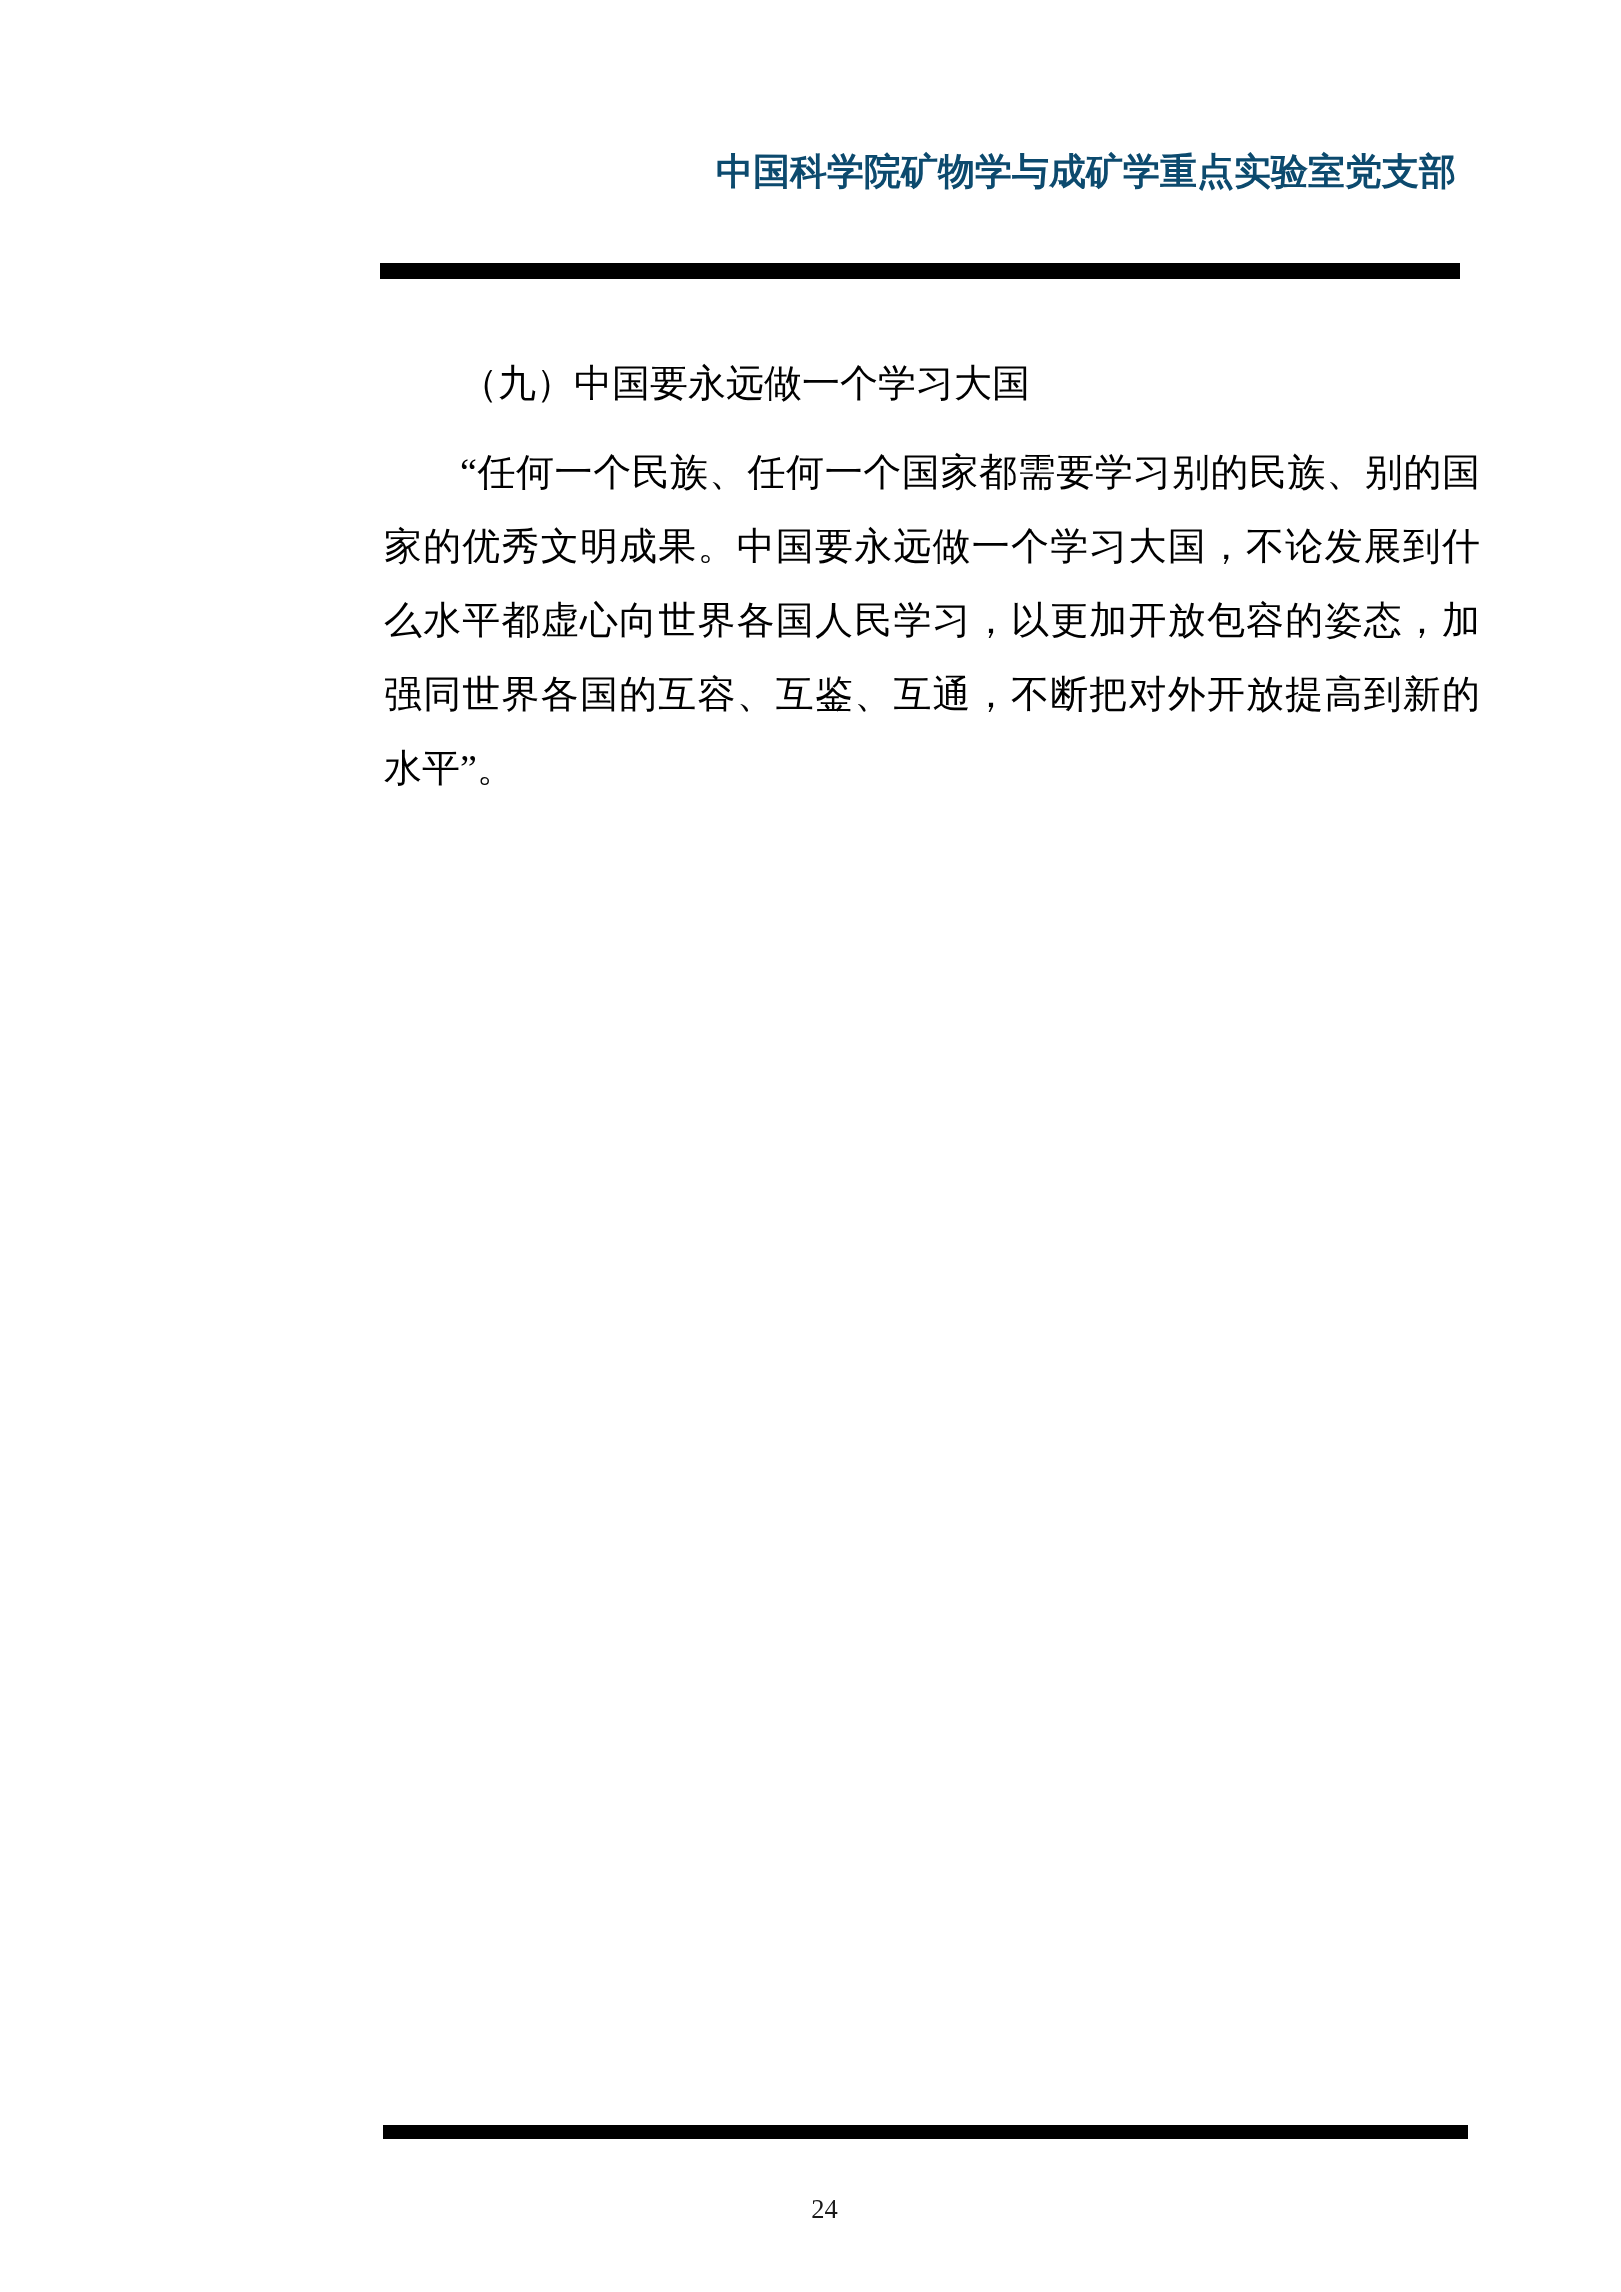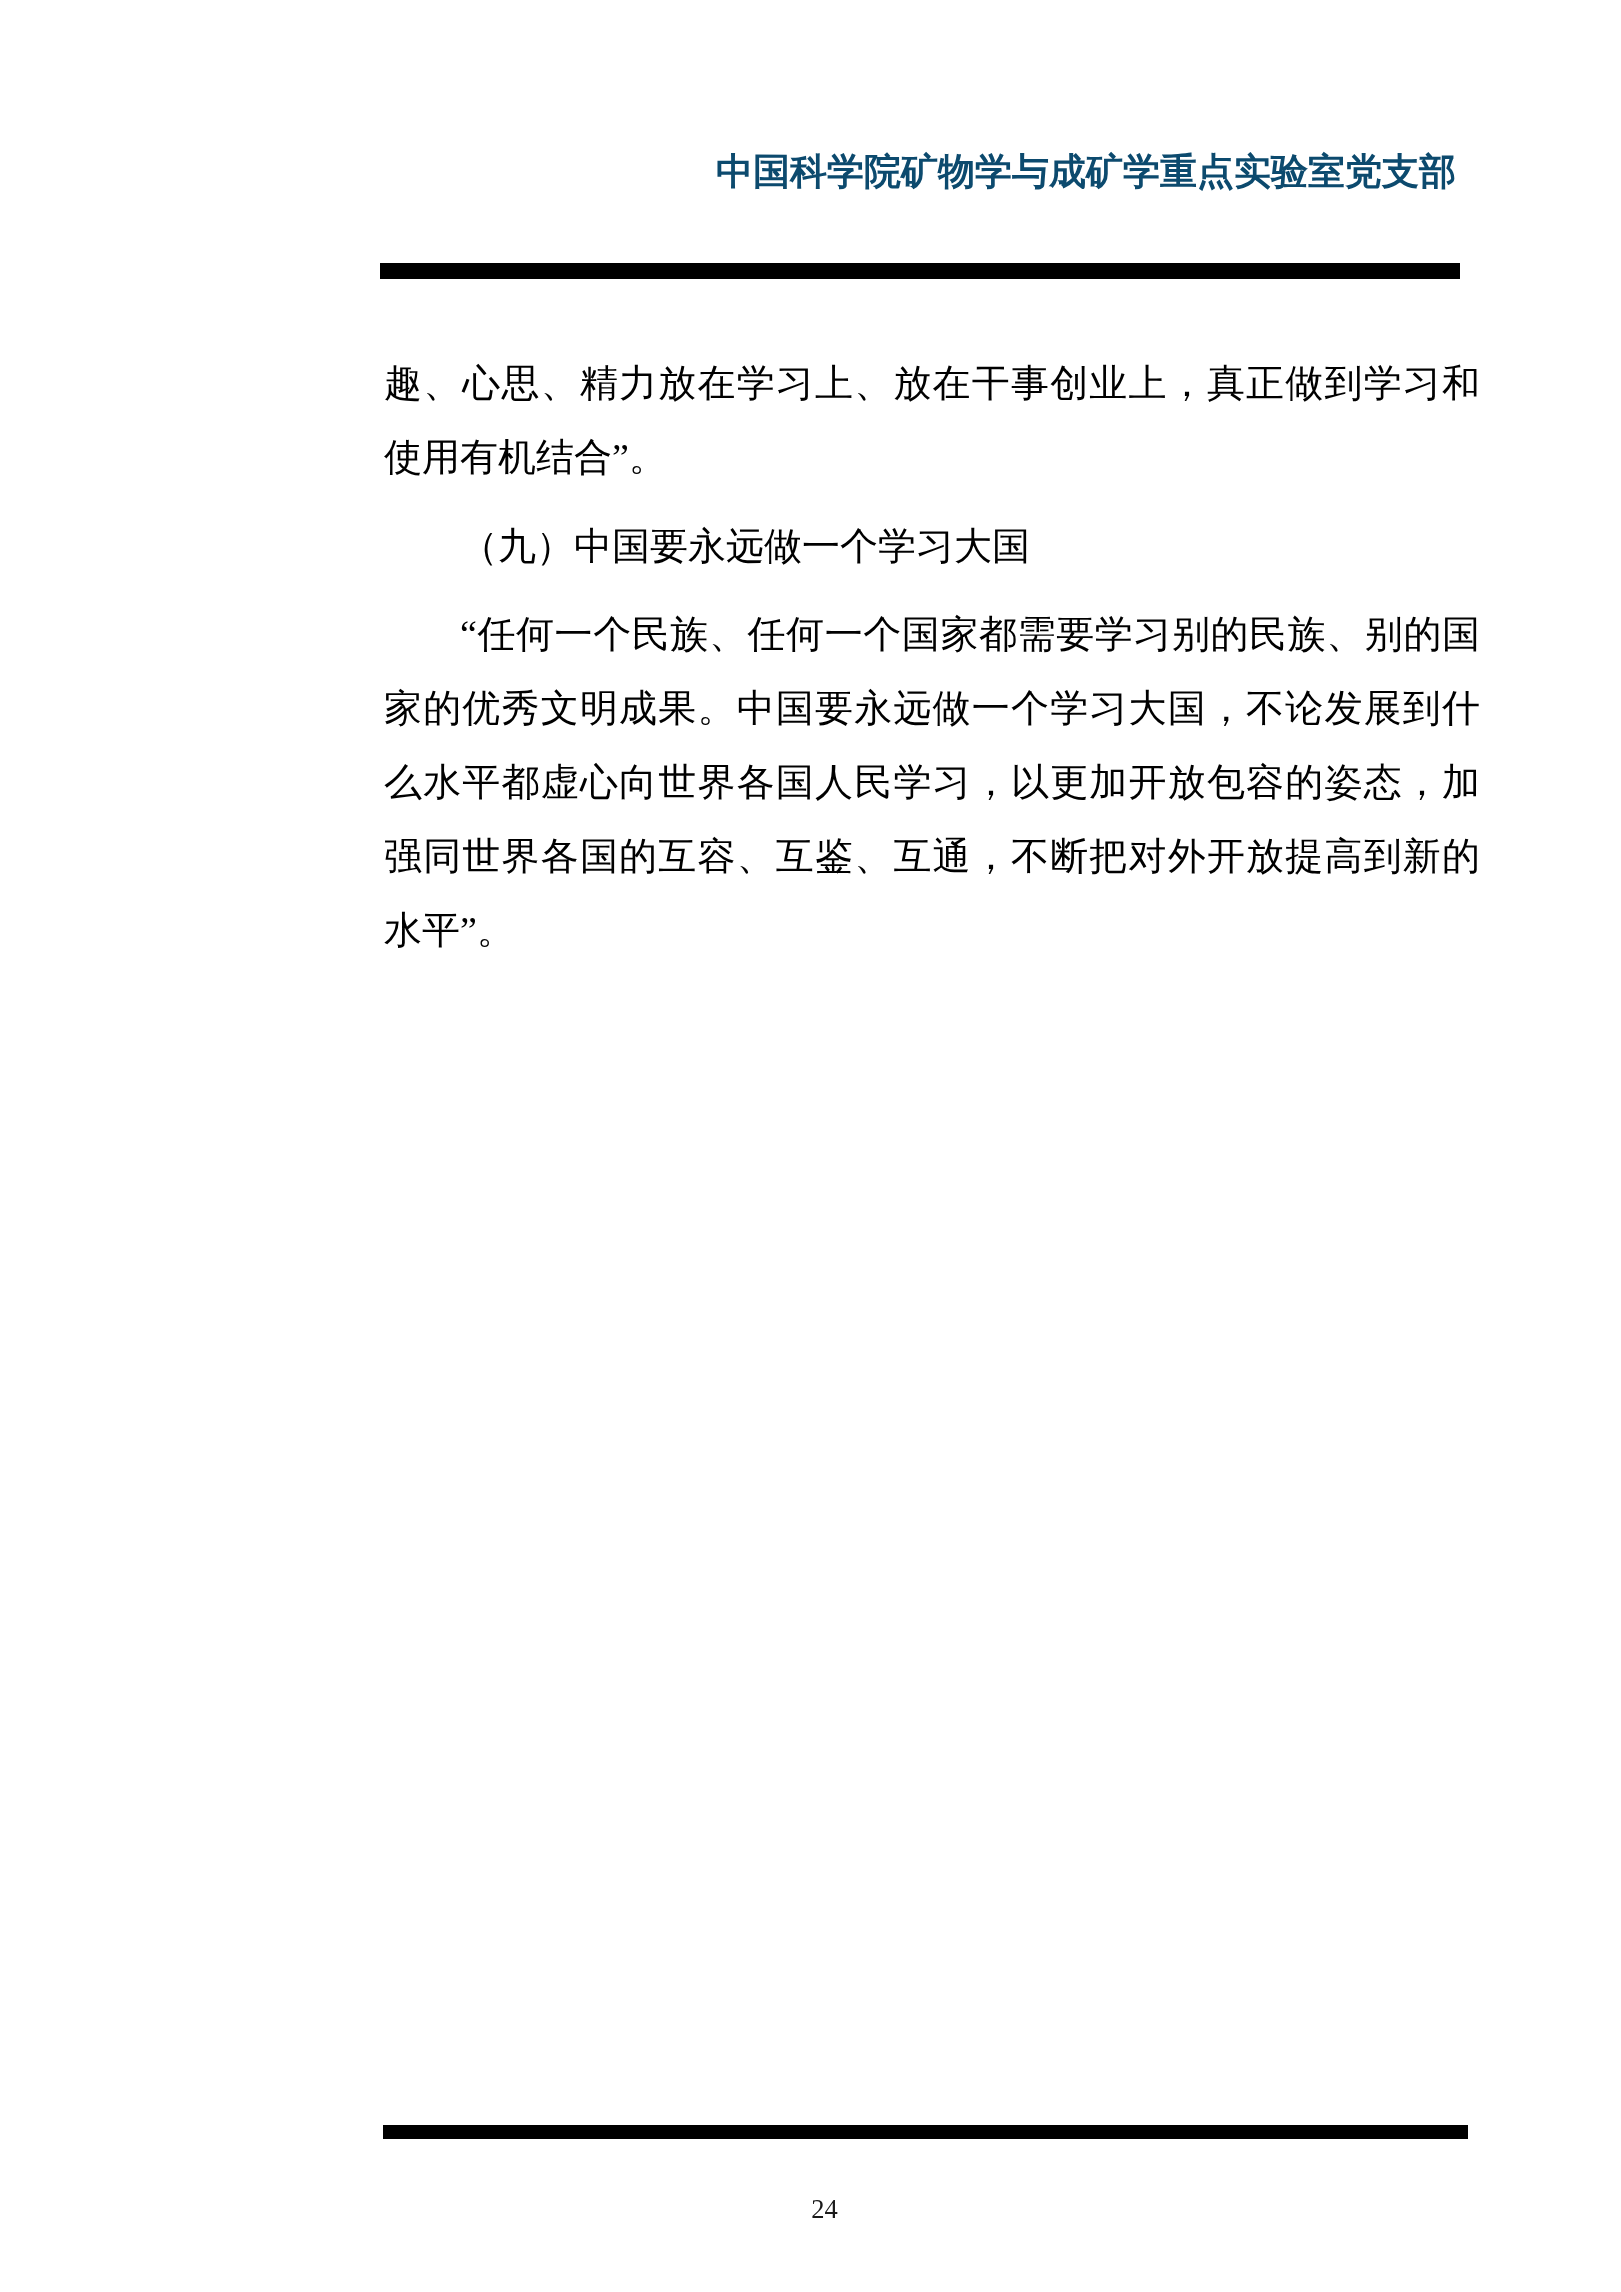--- a/index.html
+++ b/index.html
@@ -87,21 +87,20 @@
 </head>
 <body>
 
 <div class="page">
 
   <div class="header-title">中国科学院矿物学与成矿学重点实验室党支部</div>
 
   <div class="header-rule"></div>
 
   <div class="body-text">
-    <p class="para no-indent">趣、心思、精力放在学习上、放在干事创业上，真正做到学习和使用有机结合”。</p>
 
     <h2 class="heading">（九）中国要永远做一个学习大国</h2>
 
     <p class="para indent">“任何一个民族、任何一个国家都需要学习别的民族、别的国家的优秀文明成果。中国要永远做一个学习大国，不论发展到什么水平都虚心向世界各国人民学习，以更加开放包容的姿态，加强同世界各国的互容、互鉴、互通，不断把对外开放提高到新的水平”。</p>
 
   </div>
 
   <div class="footer-rule"></div>
 
   <div class="page-number">24</div>

